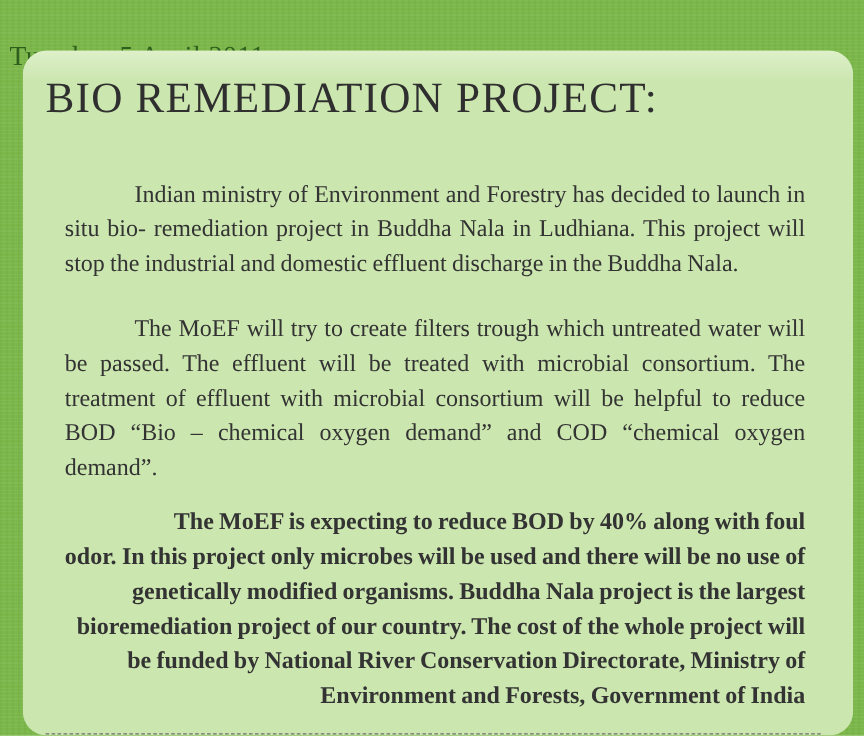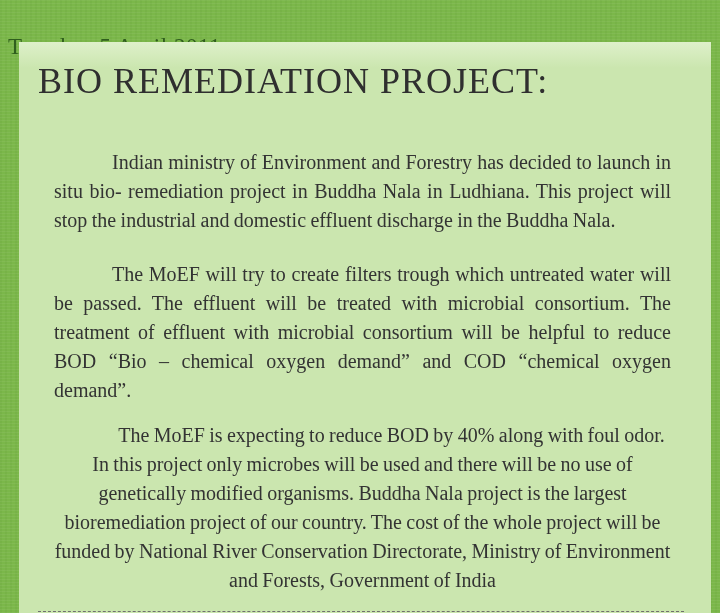--- a/index.html
+++ b/index.html
@@ -33,20 +33,21 @@
   .post-card {
     position: absolute;
     left: 19px;
     top: 42px;
     width: 692px;
     height: 571px;
     box-sizing: border-box;
     padding: 19px 24px 0 19px;
     background-color: #cbe6af;
     background-image: linear-gradient(#def0ca, #cbe6af 26px);
+    border-radius: 20px;
   }
 
   .post-title {
     margin: 0 0 46px 0;
     font-weight: normal;
     font-size: 36px;
     line-height: 41px;
     letter-spacing: 1px;
     color: #2f2f2f;
   }
@@ -54,21 +55,21 @@
 
   .post-body .para {
     font-size: 20px;
     line-height: 29px;
     color: #333333;
     text-indent: 58px;
     word-spacing: -0.6px;
     margin: 16px;
   }
   .p-justify { text-align: justify; }
-  .p-left    { text-align: center; }
+  .p-left    { text-align: right; font-weight: bold; }
   .para-gap  { margin-bottom: 25px !important; }
 
   .post-divider {
     margin-top: 10px;
     width: 646px;
     height: 0;
     border-top: 1px dashed #6f6f6f;
   }
 </style>
 </head>

